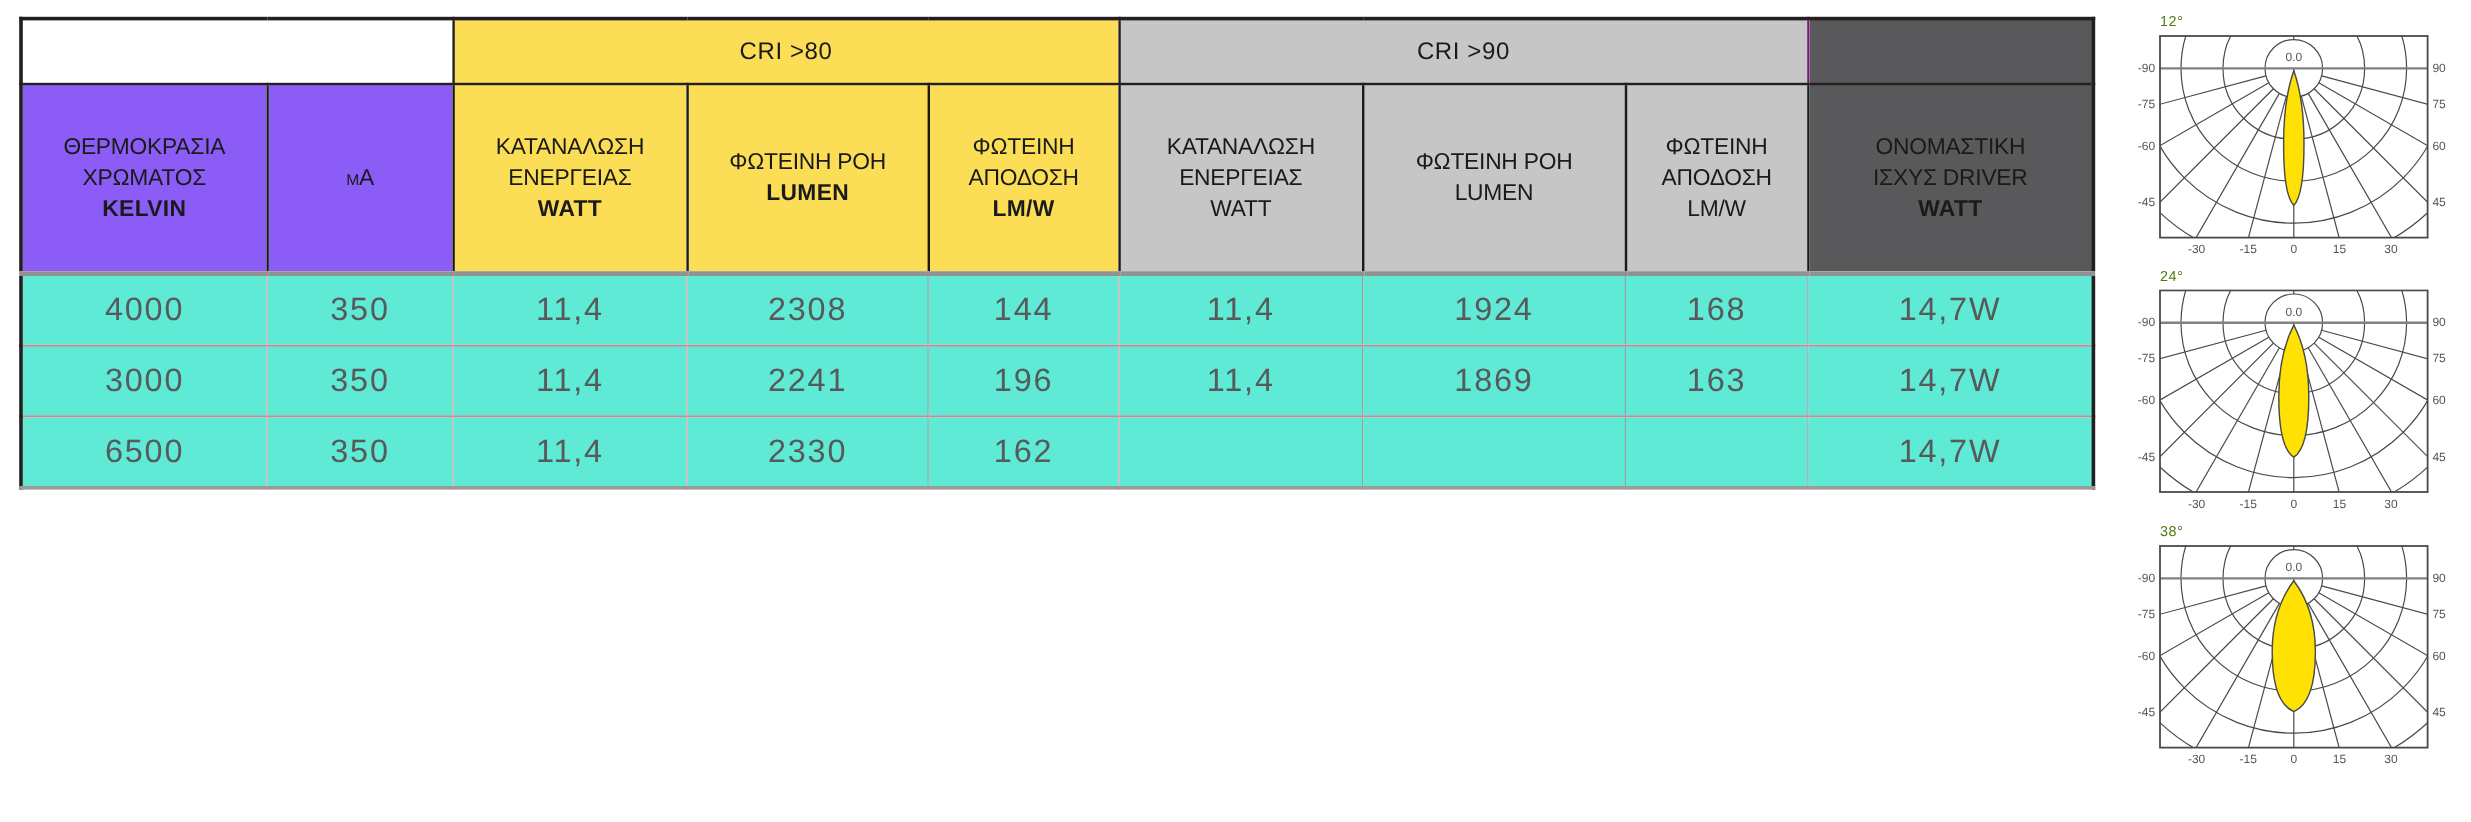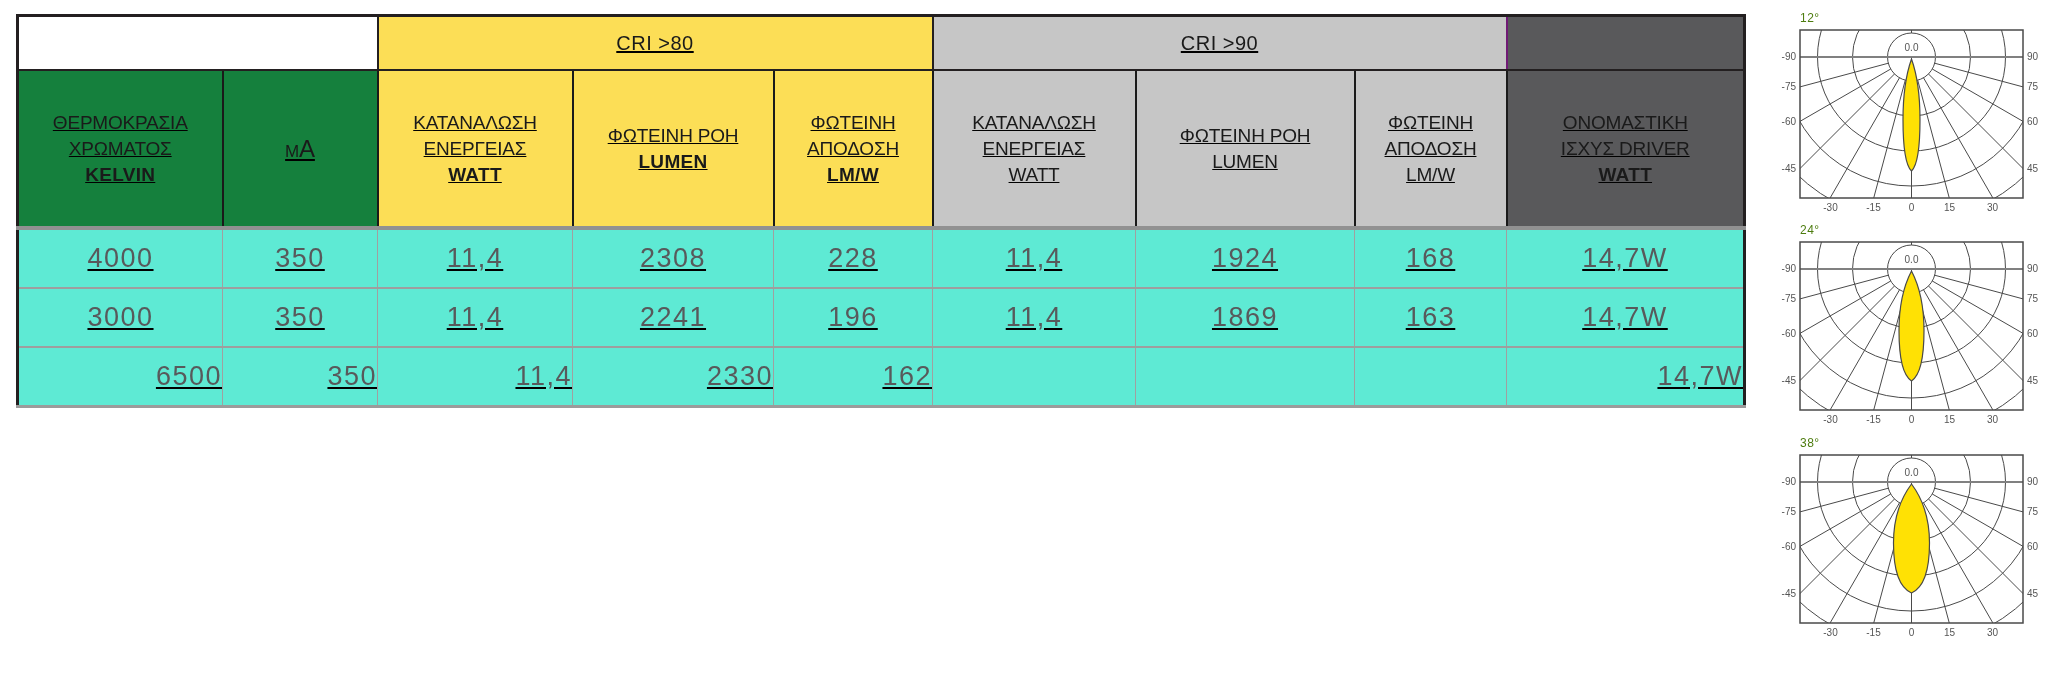--- a/index.html
+++ b/index.html
@@ -7,49 +7,48 @@
     width:2059px;height:685px;position:relative;background:#ffffff;
     font-family:"Liberation Sans", sans-serif;
     -webkit-font-smoothing:antialiased;
   }
   
   .spec-table-wrap{position:absolute;left:16px;top:14px;}
   table.spec{
     border-collapse:collapse;table-layout:fixed;
     border-top:3px solid #231f20;border-left:3px solid #231f20;border-right:3px solid #231f20;
     border-bottom:3px solid #9b9b9b;
-    text-decoration:underline;
   }
   table.spec td{padding:0;text-align:center;vertical-align:middle;overflow:hidden;}
   
   tr.group-row td{height:52px;border-bottom:2px solid #231f20;font-size:20px;color:#1a1a1a;letter-spacing:.5px;}
   td.g-white{background:#ffffff;border-right:2px solid #231f20;}
   td.g-yellow{background:var(--yellow,#FCDE56);border-right:2px solid #231f20;}
   td.g-gray{background:var(--gray,#C6C6C6);border-right:2px solid #701a75;}
   td.g-dark{background:var(--dark,#59595B);}
   
   tr.header-row td{
     height:155px;border-bottom:4px solid #919191;border-right:2px solid #1a1a1a;
     font-size:19px;line-height:26px;color:#1a1a1a;letter-spacing:-0.2px;
   }
   tr.header-row td:last-child{border-right:none;}
-  td.h-white{background:#15803d;}
+  td.h-white{background:#8b5cf6;}
   td.h-yellow{background:var(--yellow,#FCDE56);}
   td.h-gray{background:var(--gray,#C6C6C6);}
   td.h-dark{background:var(--dark,#59595B);color:#ffffff;}
   .hl{display:block;}
   .hl.bold{font-weight:700;letter-spacing:.3px;}
-  .hl.smallcaps{font-variant:small-caps;font-size:24px;}
+  .hl.smallcaps{font-variant:small-caps;font-size:19px;}
   
   tr.data-row td{
     height:57px;background:#5eead4;border-right:1px solid #a0a0a0;border-bottom:2px solid #9e9e9e;
     font-size:27px;color:var(--datatext,#58595B);letter-spacing:1.5px;
   }
   tr.data-row td:last-child{border-right:none;}
-  tr.data-row:last-child td{border-bottom:none;text-align:right;}
+  tr.data-row:last-child td{border-bottom:none;}
   
   .polar{position:absolute;left:1778px;width:268px;}
   .polar-title{font-size:12px;color:#4d7c0f;margin:0 0 4px 22px;height:14px;letter-spacing:.5px;}
   .polar svg{display:block;}
 </style>
 </head>
 <body>
 
 <div class="spec-table-wrap">
   <table class="spec">
@@ -112,21 +111,21 @@
         <span class="hl">ΟΝΟΜΑΣΤΙΚΗ</span>
         <span class="hl">ΙΣΧΥΣ DRIVER</span>
         <span class="hl bold">WATT</span>
       </td>
     </tr>
     <tr class="data-row">
       <td>4000</td>
       <td>350</td>
       <td>11,4</td>
       <td>2308</td>
-      <td>228</td>
+      <td>144</td>
       <td>11,4</td>
       <td>1924</td>
       <td>168</td>
       <td>14,7W</td>
     </tr>
     <tr class="data-row">
       <td>3000</td>
       <td>350</td>
       <td>11,4</td>
       <td>2241</td>

